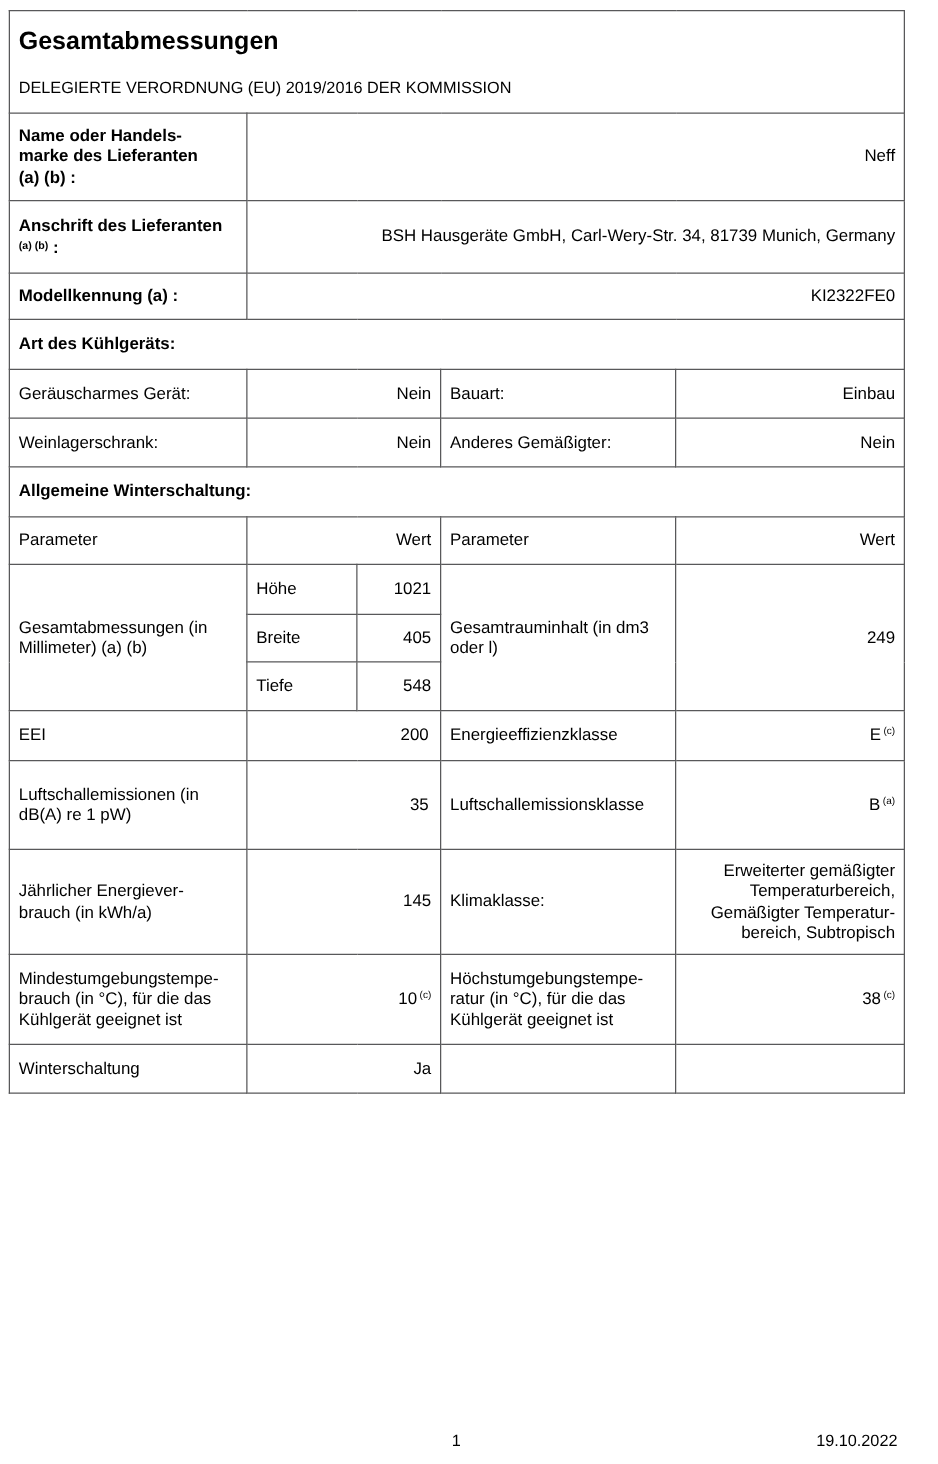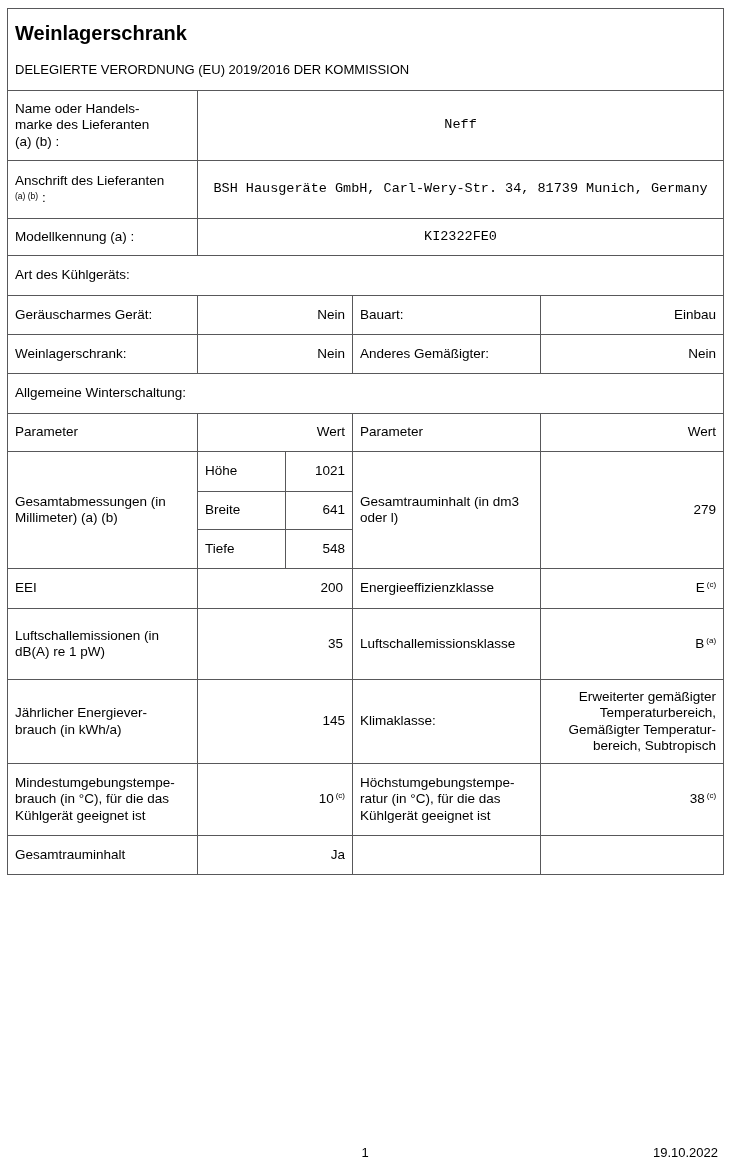--- a/index.html
+++ b/index.html
@@ -20,24 +20,24 @@
     table-layout: fixed;
   }
   .sheet td {
     border: 1.5px solid #58585a;
     padding: 2px 7px;
     font-size: 13.5px;
     line-height: 1.22;
     vertical-align: middle;
     overflow: hidden;
   }
-  .b { font-weight: normal; }
+  .b { font-weight: bold; }
   .pre { white-space: pre-line; }
   .ctr { text-align: right; }
-  .val-left { text-align: center; padding-left: 8px; font-family: Liberation Mono, monospace; }
+  .val-left { text-align: right; padding-left: 8px; }
   .title-cell { vertical-align: top; padding: 10px 7px 6px 7px; }
   .doc-title { font-size: 20px; font-weight: bold; }
   .doc-subtitle { font-size: 13px; margin-top: 17px; font-weight: normal; }
   .sup { font-size: 8px; vertical-align: 5px; margin-left: 2px; }
   .addr-sup { font-size: 8.5px; vertical-align: 3px; }
   .addr-colon { font-size: 13.5px; }
   
   .h82 { height: 82px; } .h70 { height: 70px; } .h58 { height: 58px; }
   .h37 { height: 37px; } .h40 { height: 40px; } .h39 { height: 39px; }
   .h38 { height: 38px; } .h57 { height: 71px; } .h84 { height: 84px; }
@@ -60,21 +60,21 @@
     <col style="width:190px">
     <col style="width:88px">
     <col style="width:67px">
     <col style="width:188px">
     <col style="width:183px">
   </colgroup>
 
   <tbody>
       <tr class="h82">
     <td colspan="5" class="title-cell">
-      <div class="doc-title">Weinlagerschrank</div>
+      <div class="doc-title">Gesamtabmessungen</div>
       <div class="doc-subtitle">DELEGIERTE VERORDNUNG (EU) 2019/2016 DER KOMMISSION</div>
     </td>
   </tr>
 
   <tr class="h70">
     <td class="b pre">Name oder Handels-
 marke des Lieferanten
 (a) (b) :</td>
     <td colspan="4" class="val-left">Neff</td>
   </tr>
@@ -118,25 +118,25 @@
     <td class="ctr">Wert</td>
   </tr>
 
   <tr class="h40">
     <td rowspan="3" class="pre">Gesamtabmessungen (in
 Millimeter) (a) (b)</td>
     <td>Höhe</td>
     <td class="ctr">1021</td>
     <td rowspan="3" class="pre">Gesamtrauminhalt (in dm3
 oder l)</td>
-    <td rowspan="3" class="ctr">279</td>
+    <td rowspan="3" class="ctr">249</td>
   </tr>
   <tr class="h38">
     <td>Breite</td>
-    <td class="ctr">641</td>
+    <td class="ctr">405</td>
   </tr>
   <tr class="h39">
     <td>Tiefe</td>
     <td class="ctr">548</td>
   </tr>
 
   <tr class="h40">
     <td class="pre">EEI</td>
     <td colspan="2" class="ctr"><span>200</span><span class="sup"></span></td>
     <td class="pre">Energieeffizienzklasse</td>
@@ -167,21 +167,21 @@
 brauch (in °C), für die das
 Kühlgerät geeignet ist</td>
     <td colspan="2" class="ctr"><span>10</span><span class="sup">(c)</span></td>
     <td class="pre">Höchstumgebungstempe-
 ratur (in °C), für die das
 Kühlgerät geeignet ist</td>
     <td class="ctr"><span>38</span><span class="sup">(c)</span></td>
   </tr>
 
   <tr class="h39">
-    <td>Gesamtrauminhalt</td>
+    <td>Winterschaltung</td>
     <td colspan="2" class="ctr">Ja</td>
     <td></td>
     <td class="ctr"></td>
   </tr>
 </tbody>
   </table>
 
 <div class="footer">
   <span class="footer-page">1</span>
   <span class="footer-date">19.10.2022</span>

